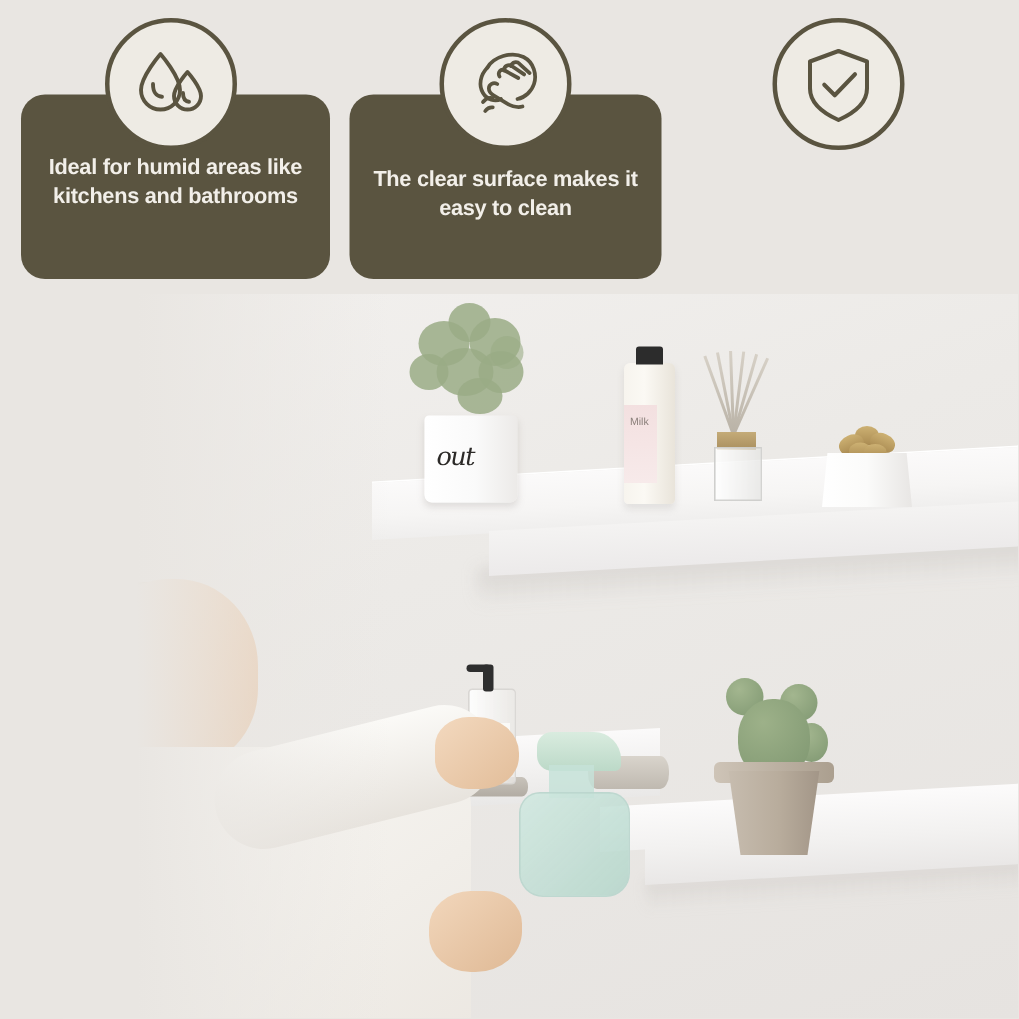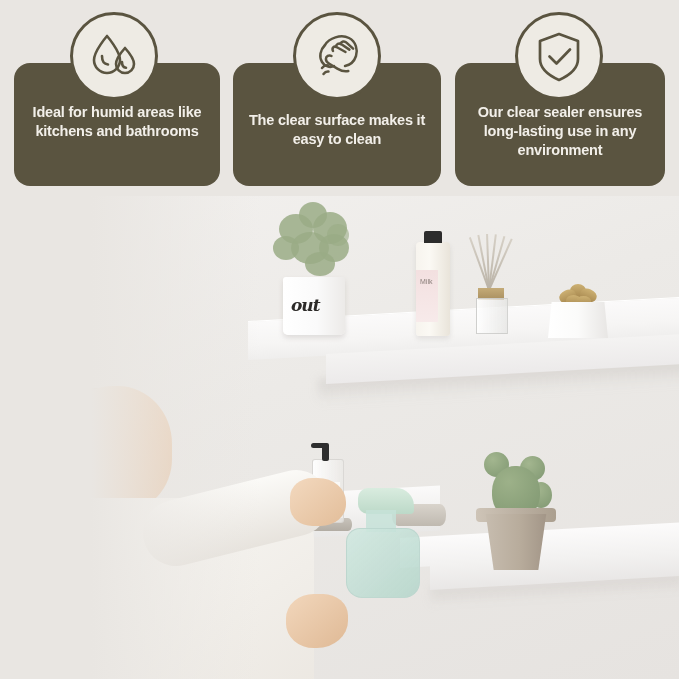--- a/index.html
+++ b/index.html
@@ -121,21 +121,20 @@
     transform:skewY(-3.2deg);transform-origin:left top;
     filter:blur(4px);
   }
 
   
   .plant-pot{
     position:absolute;left:283px;top:81px;width:62px;height:58px;
     background:linear-gradient(to right,#ffffff 0%,#fafafa 55%,#eceae8 100%);
     border-radius:3px 3px 5px 5px;
     box-shadow:0 3px 5px rgba(150,145,140,.25);
-    font-weight:bold;
   }
   .plant-script{
     position:absolute;left:8px;top:18px;
     font-family:"DejaVu Serif", serif;font-style:italic;
     font-size:17px;color:#2c2a28;letter-spacing:-1px;
   }
   .foliage{
     position:absolute;left:265px;top:6px;width:100px;height:80px;
   }
   .foliage span{
@@ -333,23 +332,20 @@
         <path d="M16 16 c-5 5 -6 12 -3 17 2.6 4.4 8 6 12 4"></path>
         <path d="M24 22 c-1.5 -3 1 -5.5 3.5 -4 l9 5"></path>
         <path d="M27 18 c0 -3 3 -4.5 5.4 -2.8 l8 5.4"></path>
         <path d="M31.5 15 c1 -2.7 4 -3.4 6 -1.3 l6.6 6"></path>
         <path d="M22.5 27 c-2.6 -1.5 -5.6 .2 -5.6 3 0 2.2 1.4 3.6 3.4 4.8 l8 4.8 c4 2.4 7.5 3.4 11 2.4"></path>
         <path d="M13 39 c1.6 -2 4 -3 6.2 -2.6"></path>
         <path d="M14.5 45 c1.3 -1.8 3.2 -2.6 5 -2.4"></path>
       </svg>
     </div>
 
-    <div class="card c3">
-      <div class="card-text">Our clear sealer ensures long-lasting use in any environment</div>
-    </div>
     <div class="icon-bubble b3">
       <svg width="52" height="54" viewBox="0 0 52 54" fill="none" stroke="#5a5440" stroke-width="2.7" stroke-linecap="round" stroke-linejoin="round">
         <path d="M26 5 L45 12 v18 c0 11 -10 17 -19 21 C17 47 7 41 7 30 V12 Z"></path>
         <path d="M16.5 27.5 L23.5 34.5 L37 20.5"></path>
       </svg>
     </div>
   </div>
 
   <div class="headline">Sealed for moisture protection</div>
 

